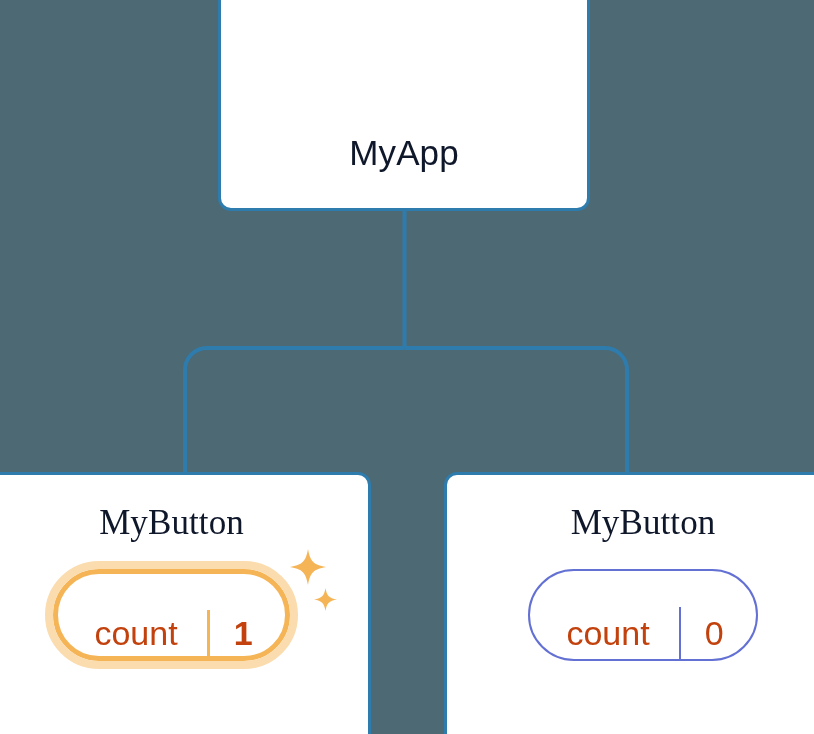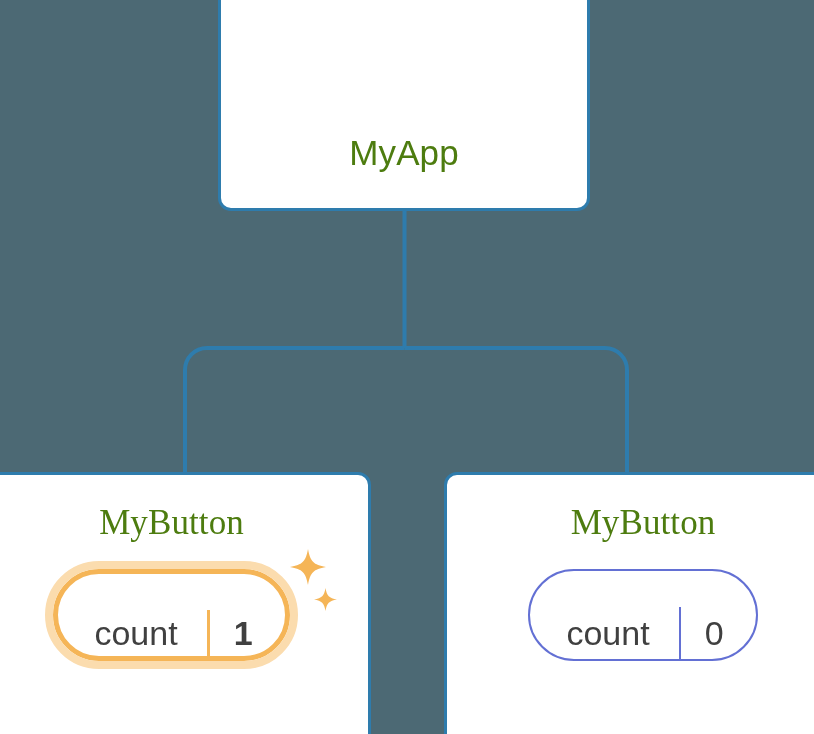--- a/index.html
+++ b/index.html
@@ -65,21 +65,21 @@
     left: -28px;
     width: 399px;
   }
 
   .card--right {
     left: 444px;
     width: 398px;
   }
 
   .card-title {
-    color: #4d7c0f;
+    color: #0f172a;
     font-size: 35px;
     font-weight: 400;
     letter-spacing: 0.1px;
     line-height: 1;
     white-space: nowrap;
   }
 
   .card--left .card-title,
   .card--right .card-title { margin-bottom: 29px; font-family: Liberation Serif, serif; }
 
@@ -115,21 +115,21 @@
     border-radius: 60px;
     border: 8px solid #fbdcae;
     z-index: -1;
   }
 
   .pill-key,
   .pill-val {
     display: flex;
     align-items: center;
     justify-content: center;
-    color: #404040;
+    color: #c2410c;
     font-size: 34px;
     line-height: 1;
     white-space: nowrap;
     margin-top: 36px;
   }
 
   .pill-key { padding: 0 29px 0 36px; }
   .pill-val { padding: 0 32px 0 24px; }
 
   .pill--plain .pill-val  { border-left: 2px solid #6370d4; }

